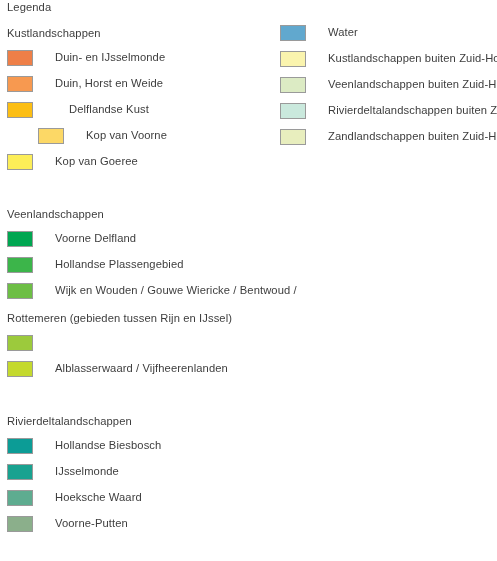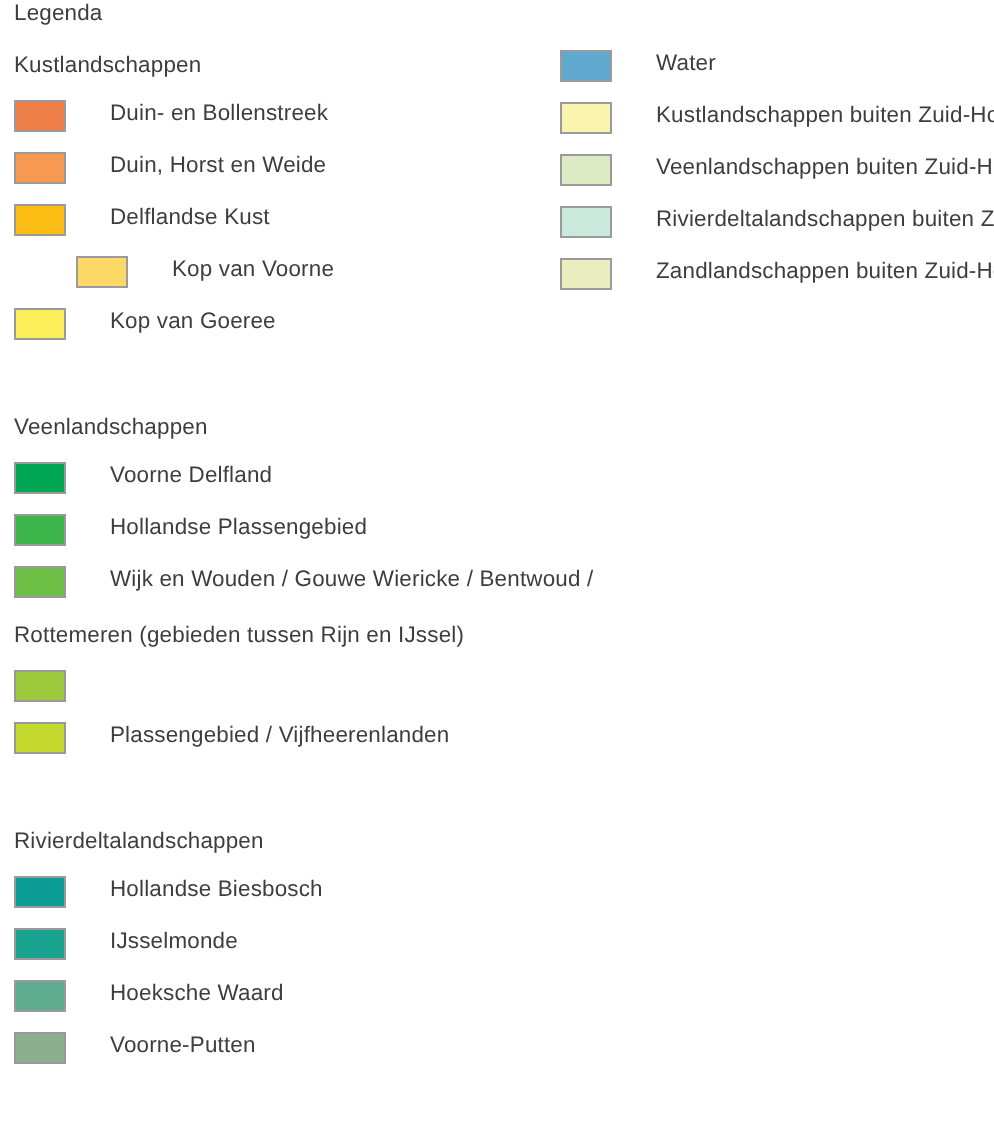--- a/index.html
+++ b/index.html
@@ -72,31 +72,31 @@
 <body>
 
 <div class="legend-root">
 
   <div class="heading title" style="left:7px; top:1px;">Legenda</div>
 
   <div class="heading" style="left:7px; top:27px;">Kustlandschappen</div>
 
   <div class="entry" style="left:7px; top:50px;">
     <span class="swatch" style="background:#EE7F48;"></span>
-    <span class="entry-label" style="margin-left:22px;">Duin- en Bollenstreek</span>
+    <span class="entry-label" style="margin-left:22px;">Duin- en IJsselmonde</span>
   </div>
 
   <div class="entry" style="left:7px; top:76px;">
     <span class="swatch" style="background:#F79950;"></span>
     <span class="entry-label" style="margin-left:22px;">Duin, Horst en Weide</span>
   </div>
 
   <div class="entry" style="left:7px; top:102px;">
     <span class="swatch" style="background:#FCBE14;"></span>
-    <span class="entry-label" style="margin-left:22px;">Delflandse Kust</span>
+    <span class="entry-label" style="margin-left:36px;">Delflandse Kust</span>
   </div>
 
   <div class="entry" style="left:7px; top:128px;padding-left:31px;">
     <span class="swatch" style="background:#FCD866;"></span>
     <span class="entry-label" style="margin-left:22px;">Kop van Voorne</span>
   </div>
 
   <div class="entry" style="left:7px; top:154px;">
     <span class="swatch" style="background:#FCEE58;"></span>
     <span class="entry-label" style="margin-left:22px;">Kop van Goeree</span>
@@ -120,21 +120,21 @@
   </div>
 
   <div class="cont-line" style="left:7px; top:311px;">Rottemeren (gebieden tussen Rijn en IJssel)</div>
 
   <div class="entry" style="left:7px; top:335px;">
     <span class="swatch" style="background:#9CCA3C;"></span>
   </div>
 
   <div class="entry" style="left:7px; top:361px;">
     <span class="swatch" style="background:#C4D92E;"></span>
-    <span class="entry-label" style="margin-left:22px;">Plassengebied / Vijfheerenlanden</span>
+    <span class="entry-label" style="margin-left:22px;">Alblasserwaard / Vijfheerenlanden</span>
   </div>
 
   <div class="heading" style="left:7px; top:415px;">Rivierdeltalandschappen</div>
 
   <div class="entry" style="left:7px; top:438px;">
     <span class="swatch" style="background:#0C9C96;"></span>
     <span class="entry-label" style="margin-left:22px;">Hollandse Biesbosch</span>
   </div>
 
   <div class="entry" style="left:7px; top:464px;">

